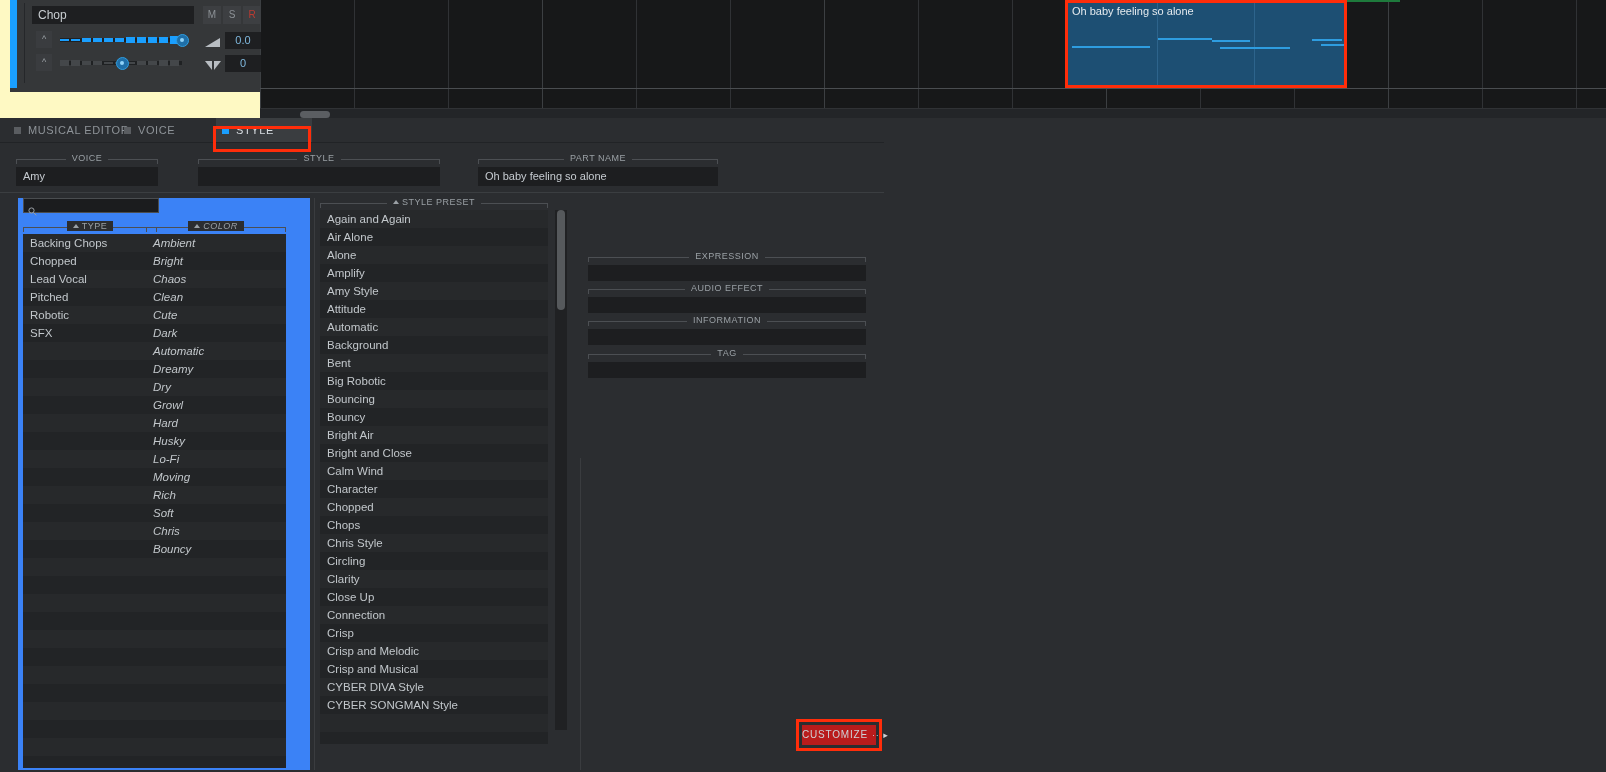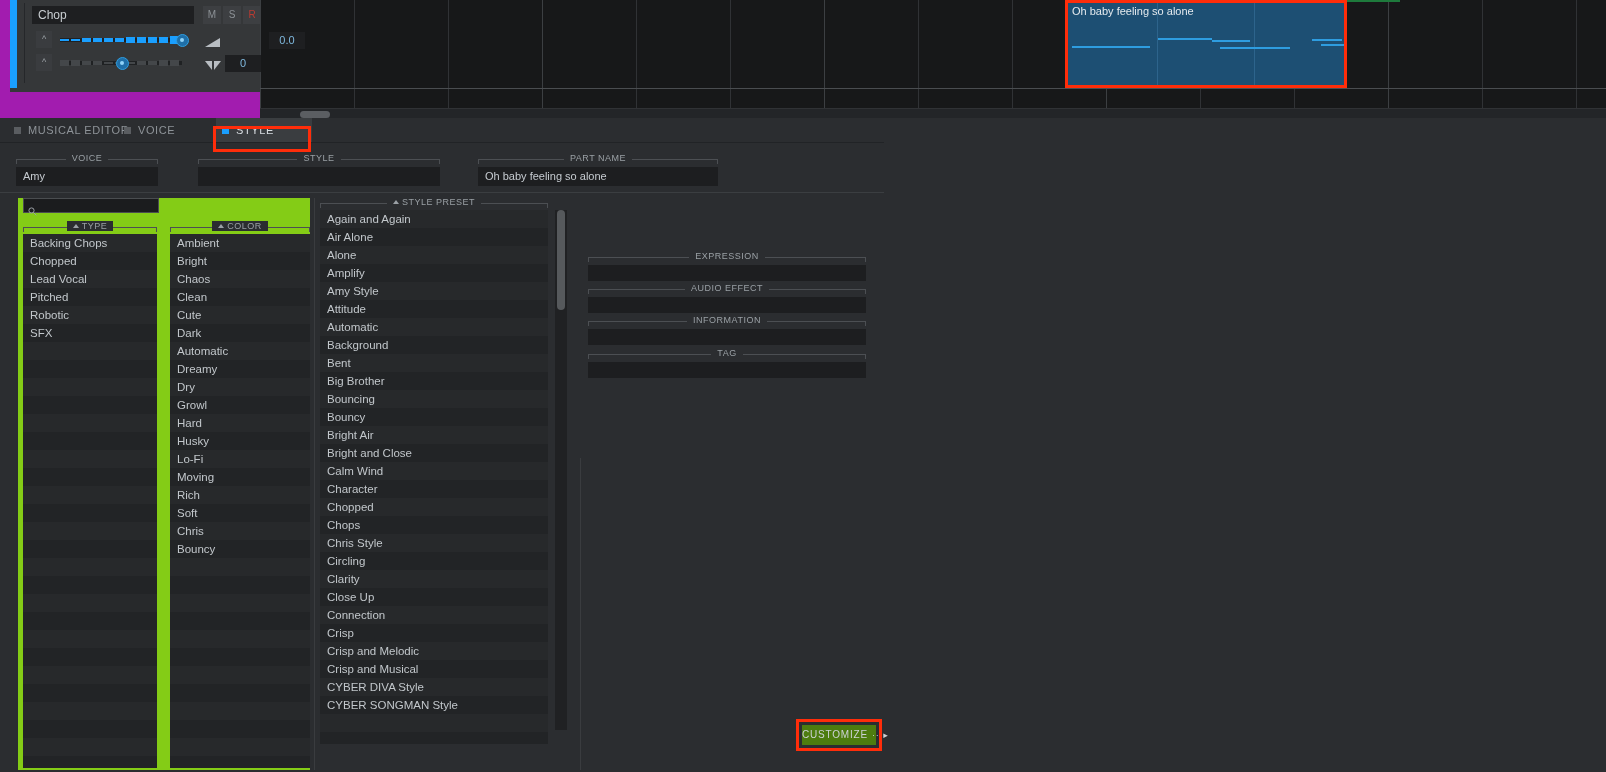--- a/index.html
+++ b/index.html
@@ -54,21 +54,21 @@
     background: #232528; border-top: 1px solid #303235;
   }
   .tl-thumb {
     position: absolute; left: 40px; top: 2px; width: 30px; height: 7px;
     background: #5b5e62; border-radius: 4px;
   }
 
   
   .mixer {
     position: absolute; left: 0; top: 0; width: 260px; height: 118px;
-    background: #a21caf;
+    background: #fef9c3;
   }
   .mixer-panel {
     position: absolute; left: 10px; top: 0; width: 250px; height: 92px;
     background: #353739;
   }
   .mixer-selbar {
     position: absolute; left: 0; top: 0; width: 7px; height: 88px;
     background: #1a9fff;
   }
   .mixer-arrow {
@@ -116,21 +116,21 @@
 
   .shape-icon { position: absolute; left: 194px; width: 18px; height: 12px; }
   .shape-icon.a { top: 34px; }
   .shape-icon.b { top: 57px; }
 
   .num-field {
     position: absolute; left: 215px; width: 36px; height: 17px;
     background: #1e1f21; color: #7fb8de; font-size: 11px;
     text-align: center; line-height: 17px;
   }
-  .num-field.a { top: 32px; margin-left: 44px; }
+  .num-field.a { top: 32px; }
   .num-field.b { top: 55px; }
 
   
   .editor {
     position: absolute; left: 0; top: 118px; width: 1606px; height: 654px;
     background: #2b2d30;
   }
   .tabbar {
     position: absolute; left: 0; top: 0; width: 1606px; height: 24px;
     background: #2b2d30; border-bottom: 1px solid #212326;
@@ -182,21 +182,21 @@
   
   .well {
     position: absolute; left: 0px; top: 74px; width: 884px; height: 580px;
     background: #2b2d30; border-top: 1px solid #3b3e41;
   }
   .well-inner {
     position: absolute; left: 18px; top: 5px; width: 848px; height: 575px;
   }
   .col-left {
     position: absolute; left: 0; top: 0; width: 292px; height: 572px;
-    background: #84cc16;
+    background: #3b82f6;
   }
   .search {
     position: absolute; left: 5px; top: 0px; width: 136px; height: 15px;
     background: #1b1c1e; border: 1px solid #4a4d50; box-sizing: border-box;
   }
   .search-icon { position: absolute; left: 4px; top: 3px; width: 9px; height: 9px; }
 
   .listbox { position: absolute; }
   .lb-legend {
     position: absolute; top: 0; left: 0; right: 0; height: 11px;
@@ -264,21 +264,21 @@
   
   .vsep { position: absolute; width: 1px; background: #3a3c3f; }
 
   
   .customize-hl {
     position: absolute; left: 796px; top: 719px; width: 86px; height: 32px;
     border: 3px solid #ff2d0a; box-sizing: border-box; z-index: 9; pointer-events: none;
   }
   .customize-btn {
     position: absolute; left: 802px; top: 725px; width: 74px; height: 20px;
-    background: #4d7c0f; color: #cdd2d6; font-size: 10px; letter-spacing: .8px;
+    background: #b91c1c; color: #cdd2d6; font-size: 10px; letter-spacing: .8px;
     line-height: 20px; text-align: center;
   }
   .customize-btn .arw { margin-left: 4px; font-size: 9px; }
 
   .right-empty {
     position: absolute; left: 884px; top: 24px; width: 722px; height: 630px;
     background: #2b2d30;
   }
 </style>
 </head>
@@ -510,21 +510,21 @@
                 <div class="lb-row even empty"></div>
                 <div class="lb-row odd empty"></div>
                 <div class="lb-row even empty"></div>
                 <div class="lb-row odd empty"></div>
                 <div class="lb-row even empty"></div>
                 <div class="lb-row odd empty"></div>
                 <div class="lb-row even empty"></div>
               </div>
           </div>
 
-          <div class="listbox" style="left:152px; top:24px; width:140px; height:546px;">
+          <div class="listbox" style="left:128px; top:24px; width:140px; height:546px;font-style:italic;">
             <div class="lb-rule"></div>
             <div class="lb-legend"><span class="txt"><i class="tri"></i><b style="font-weight:normal">COLOR</b></span></div>
             <div class="lb-body" id="color-body">
                 <div class="lb-row odd">Ambient</div>
                 <div class="lb-row even">Bright</div>
                 <div class="lb-row odd">Chaos</div>
                 <div class="lb-row even">Clean</div>
                 <div class="lb-row odd">Cute</div>
                 <div class="lb-row even">Dark</div>
                 <div class="lb-row odd">Automatic</div>
@@ -564,21 +564,21 @@
             <div class="lb-body" id="preset-body">
                 <div class="lb-row odd">Again and Again</div>
                 <div class="lb-row even">Air Alone</div>
                 <div class="lb-row odd">Alone</div>
                 <div class="lb-row even">Amplify</div>
                 <div class="lb-row odd">Amy Style</div>
                 <div class="lb-row even">Attitude</div>
                 <div class="lb-row odd">Automatic</div>
                 <div class="lb-row even">Background</div>
                 <div class="lb-row odd">Bent</div>
-                <div class="lb-row even">Big Brother</div>
+                <div class="lb-row even">Big Robotic</div>
                 <div class="lb-row odd">Bouncing</div>
                 <div class="lb-row even">Bouncy</div>
                 <div class="lb-row odd">Bright Air</div>
                 <div class="lb-row even">Bright and Close</div>
                 <div class="lb-row odd">Calm Wind</div>
                 <div class="lb-row even">Character</div>
                 <div class="lb-row odd">Chopped</div>
                 <div class="lb-row even">Chops</div>
                 <div class="lb-row odd">Chris Style</div>
                 <div class="lb-row even">Circling</div>

